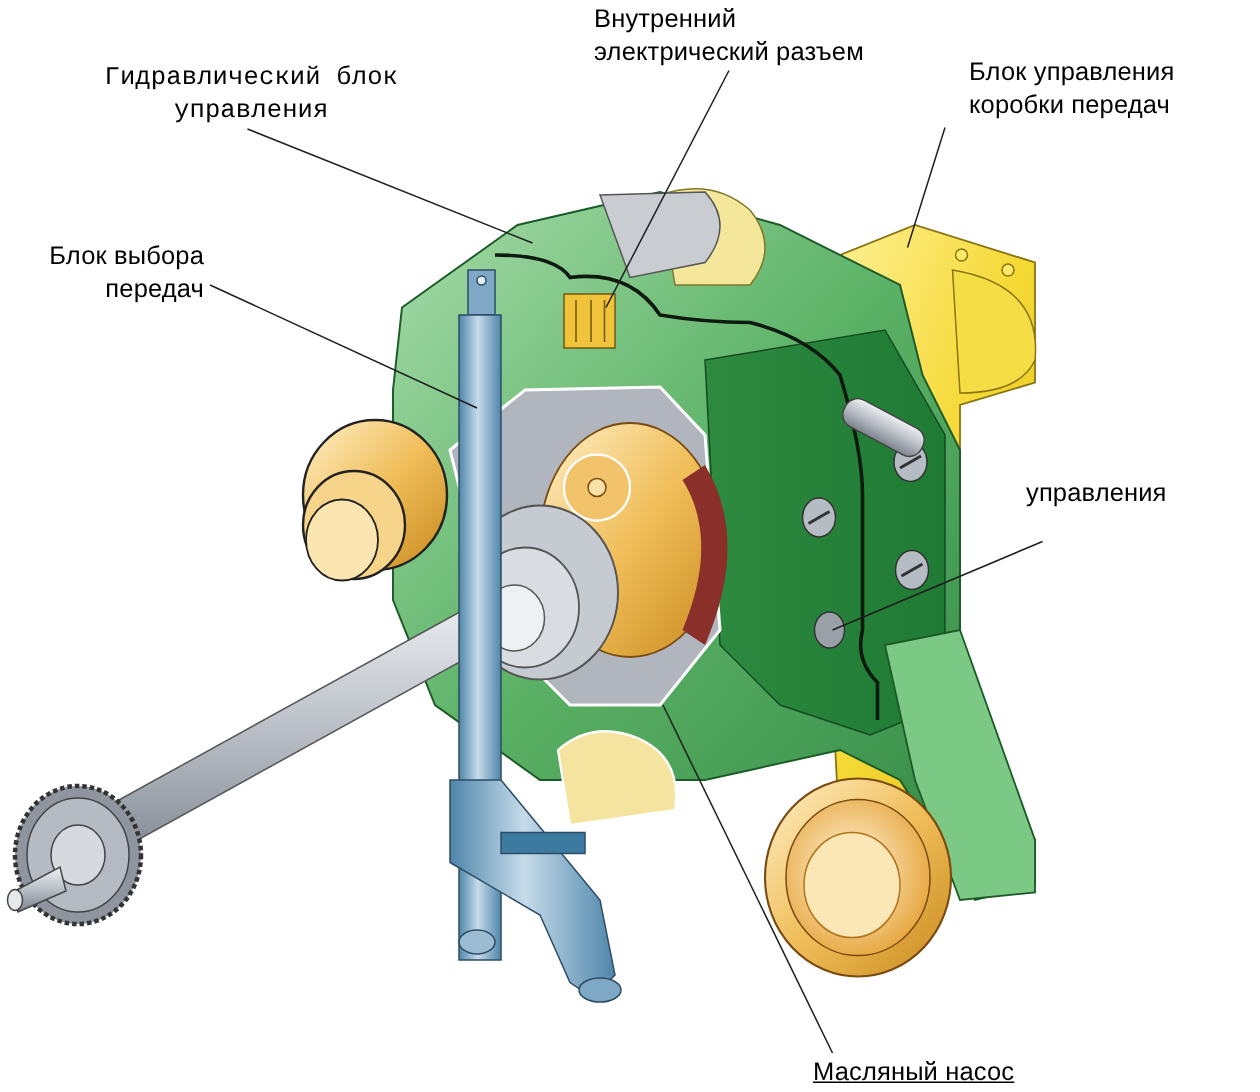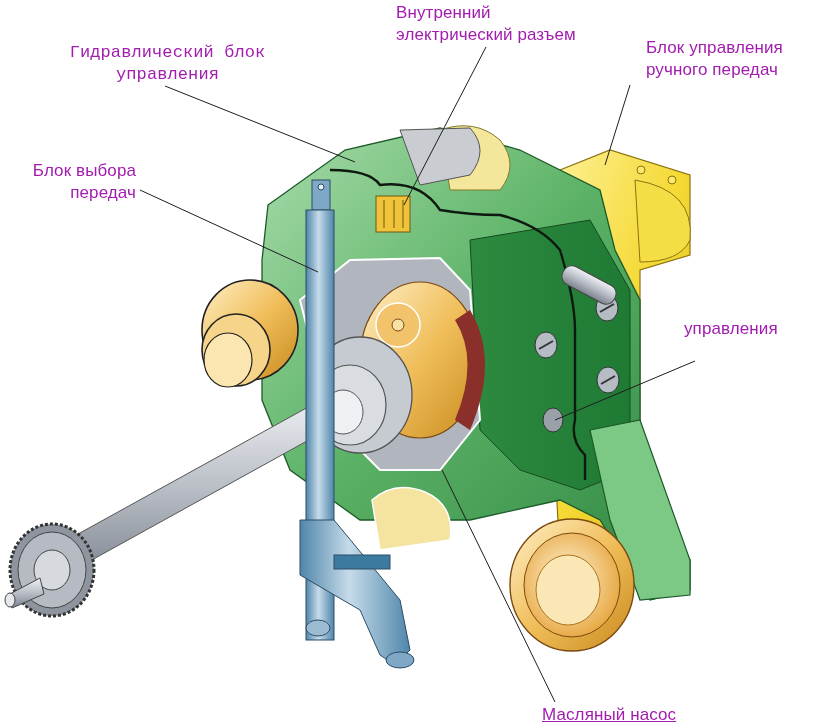--- a/index.html
+++ b/index.html
@@ -1,20 +1,20 @@
 <!DOCTYPE html>
 <html><head>
 <meta charset="utf-8">
 <style>
   html, body { margin: 0; padding: 0; background: #ffffff; }
   body { width: 840px; height: 728px; position: relative; overflow: hidden;
          font-family: "Liberation Sans", sans-serif; }
   #stage { position: absolute; left: 0; top: 0; width: 840px; height: 728px; }
   svg#art { position: absolute; left: 0; top: 0; }
-  .callout { position: absolute; font-size: 17px; line-height: 22px; color: #a21caf;
+  .callout { position: absolute; font-size: 17px; line-height: 22px; color: #000000;
              white-space: nowrap; letter-spacing: 0.1px; }
   .callout span { display: block; }
   .right { text-align: right; }
   .center { text-align: center; }
   .left { text-align: left; }
 </style>
 </head>
 <body>
 
 <div id="stage">
@@ -154,21 +154,21 @@
     <span>управления</span>
   </div>
 
   <div class="callout left" style="left:396px; top:2px;">
     <span>Внутренний</span>
     <span>электрический разъем</span>
   </div>
 
   <div class="callout left" style="left:646px; top:37px;">
     <span>Блок управления</span>
-    <span>ручного передач</span>
+    <span>коробки передач</span>
   </div>
 
   <div class="callout right" style="left:10px; top:160px; width:126px;">
     <span>Блок выбора</span>
     <span>передач</span>
   </div>
 
   <div class="callout left" style="left:684px; top:318px;">
     <span>управления</span>
   </div>

